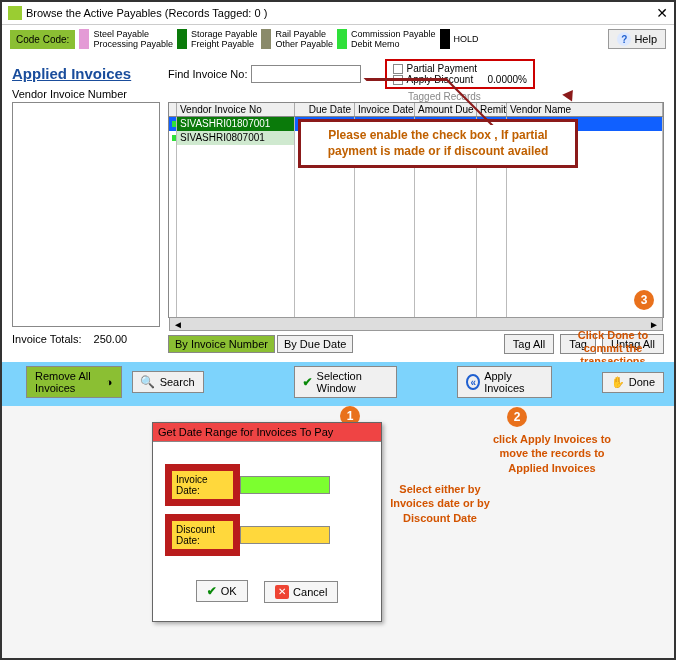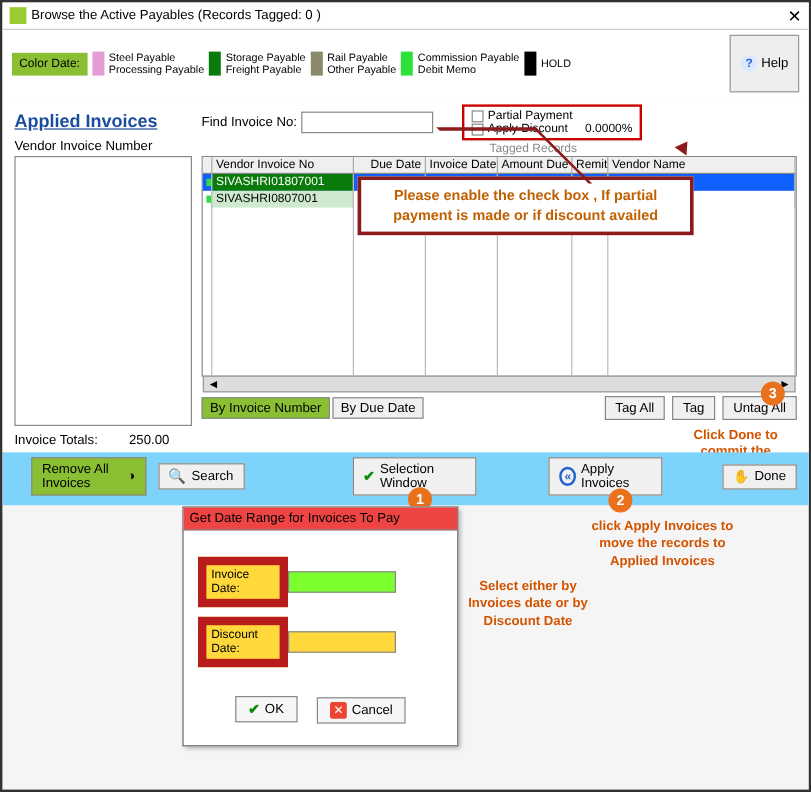--- a/index.html
+++ b/index.html
@@ -4,39 +4,39 @@
 <style>
   * { box-sizing: border-box; font-family: Arial, sans-serif; }
   body { margin: 0; width: 676px; height: 660px; background: #f5f5f5; border: 2px solid #333; position: relative; overflow: hidden; }
   .titlebar { background: #fff; border-bottom: 1px solid #ccc; padding: 3px 6px; font-size: 11px; display: flex; align-items: center; }
   .titlebar .icon { width: 14px; height: 14px; background: #9acd32; margin-right: 4px; display: inline-block; }
   .titlebar .cls { margin-left: auto; font-size: 14px; cursor: pointer; }
   .toolbar { background: #fff; padding: 4px 8px; display: flex; align-items: center; gap: 4px; font-size: 10px; flex-wrap: nowrap; }
   .swatch { width: 10px; height: 20px; display: inline-block; vertical-align: middle; }
   .sw-lbl { display: inline-block; font-size: 9px; line-height: 10px; }
   .cc-lbl { background: #8bbf33; padding: 4px 6px; font-size: 10px; }
-  .help-btn { margin-left: auto; border: 1px solid #999; padding: 16px 8px; background: #eee; font-size: 11px; display: flex; align-items: center; gap: 3px; }
+  .help-btn { margin-left: auto; border: 1px solid #999; padding: 2px 8px; background: #eee; font-size: 11px; display: flex; align-items: center; gap: 3px; }
   .help-btn::before { content: "?"; color: #2060d0; font-weight: bold; background: #dce8ff; border-radius: 50%; width: 14px; height: 14px; display: inline-flex; align-items: center; justify-content: center; font-size: 10px; }
   .main { display: flex; padding: 6px 10px 4px 10px; background: #fff; gap: 8px; }
   .left { width: 148px; }
   .applied-h { color: #1a4d9c; font-weight: bold; text-decoration: underline; font-size: 15px; margin: 6px 0; }
   .vin-lbl { font-size: 11px; margin-bottom: 2px; }
   .big-list { border: 1px solid #888; width: 100%; height: 225px; background: #fff; }
-  .totals-row { font-size: 11px; margin-top: 6px; display: flex; gap: 26px; }
+  .totals-row { font-size: 11px; margin-top: 6px; display: flex; gap: 12px; }
   .right { flex: 1; position: relative; }
   .find-row { display: flex; align-items: center; gap: 4px; font-size: 11px; margin-bottom: 2px; }
   .find-row input { width: 110px; height: 18px; border: 1px solid #888; font-size: 11px; }
   .check-box { border: 2px solid #c00; padding: 2px 6px; font-size: 10px; margin-left: 20px; position: relative; }
   .check-box label { display: flex; align-items: center; gap: 3px; }
   .check-box .cb { width: 10px; height: 10px; border: 1px solid #888; display: inline-block; }
   .grid { border: 1px solid #888; width: 100%; position: relative; }
   .grid-head { display: flex; background: #efefef; font-size: 10px; border-bottom: 1px solid #888; }
   .grid-head div, .grid-row div { border-right: 1px solid #aaa; padding: 1px 3px; overflow: hidden; white-space: nowrap; }
   .c1{width:8px;} .c2{width:118px;} .c3{width:60px;text-align:right;} .c4{width:60px;text-align:right;} .c5{width:62px;text-align:right;} .c6{width:30px;text-align:right;} .c7{flex:1;}
-  .grid-body { height: 168px; position: relative; }
+  .grid-body { height: 200px; position: relative; }
   .grid-row { display: flex; font-size: 10px; height: 14px; }
   .grid-row .c1 span{ display:inline-block; width:6px; height:6px; margin-top:3px; }
   .row-sel { background: #1060ff; color: #fff; }
   .row-sel .c2 { background: #0a7a0a; color:#fff; }
   .row2 .c2 { background: #cfe9cf; }
   .cols-v { position:absolute; inset:0; pointer-events:none; display:flex; }
   .cols-v span { border-right:1px solid #bbb; height:100%; }
   .scrl { position: absolute; bottom: -14px; left: 0; right: 0; height: 14px; background: #ddd; display:flex; align-items:center; justify-content:space-between; border:1px solid #999; font-size:10px; }
   .scrl span{ padding:0 3px; }
   .tab-row { display: flex; gap: 2px; margin-top: 16px; margin-bottom: 4px; align-items: center; }
@@ -79,21 +79,21 @@
 </head>
 <body>
 
 <div class="titlebar">
   <span class="icon"></span>
   <span>Browse the Active Payables  (Records Tagged:  0 )</span>
   <span class="cls">✕</span>
 </div>
 
 <div class="toolbar">
-  <span class="cc-lbl">Color Date:</span>
+  <span class="cc-lbl">Code Code:</span>
   <span class="swatch" style="background:#e49bd6"></span>
   <span class="sw-lbl" style="white-space:pre">Steel Payable
 Processing Payable</span>
   <span class="swatch" style="background:#0a7a0a"></span>
   <span class="sw-lbl" style="white-space:pre">Storage Payable
 Freight Payable</span>
   <span class="swatch" style="background:#8a8a6a"></span>
   <span class="sw-lbl" style="white-space:pre">Rail Payable
 Other Payable</span>
   <span class="swatch" style="background:#2fe03a"></span>

